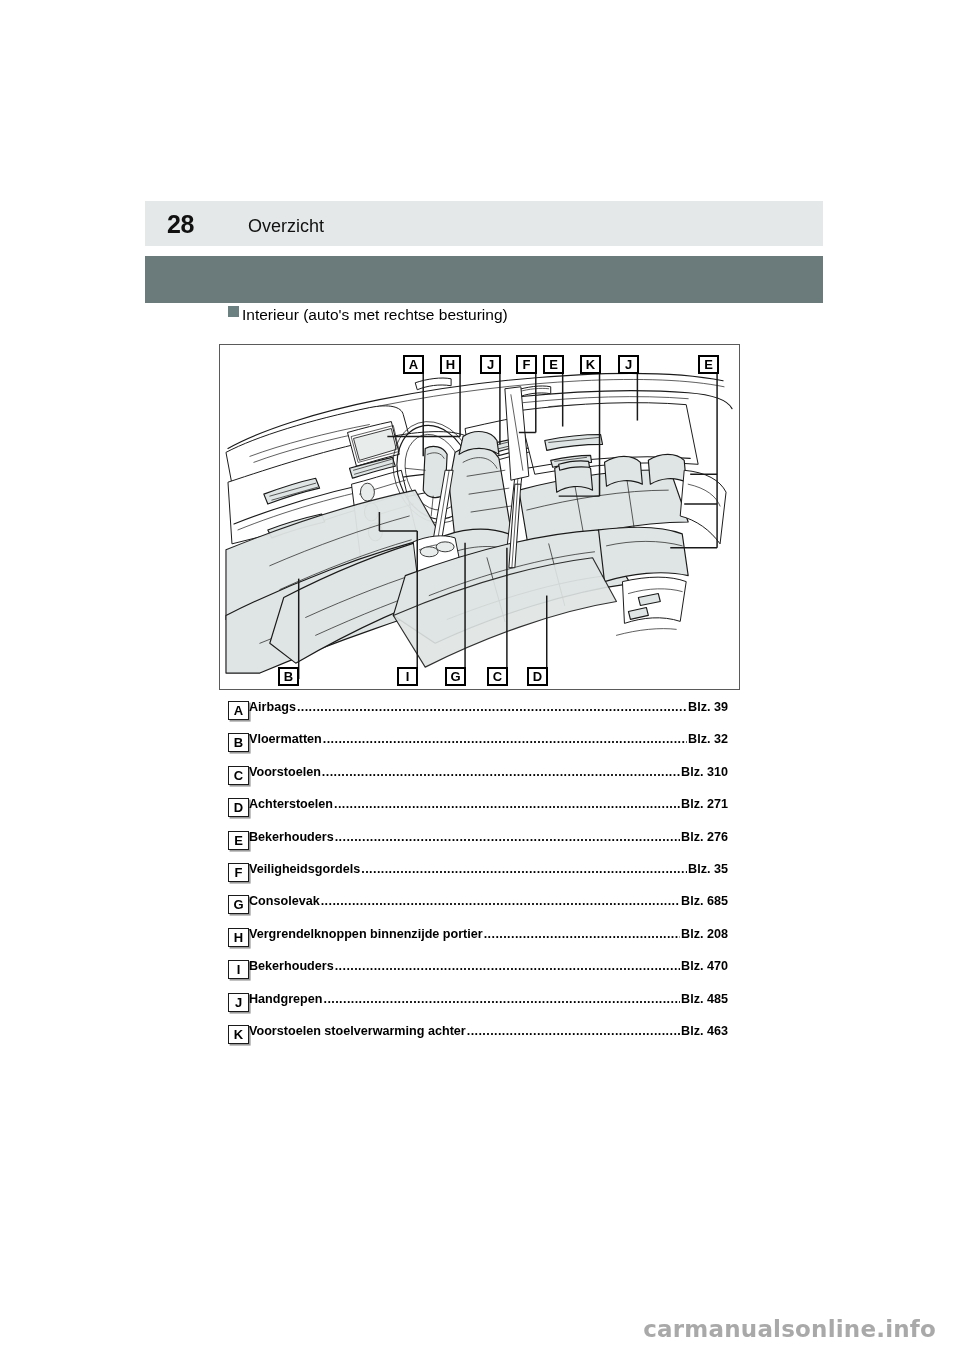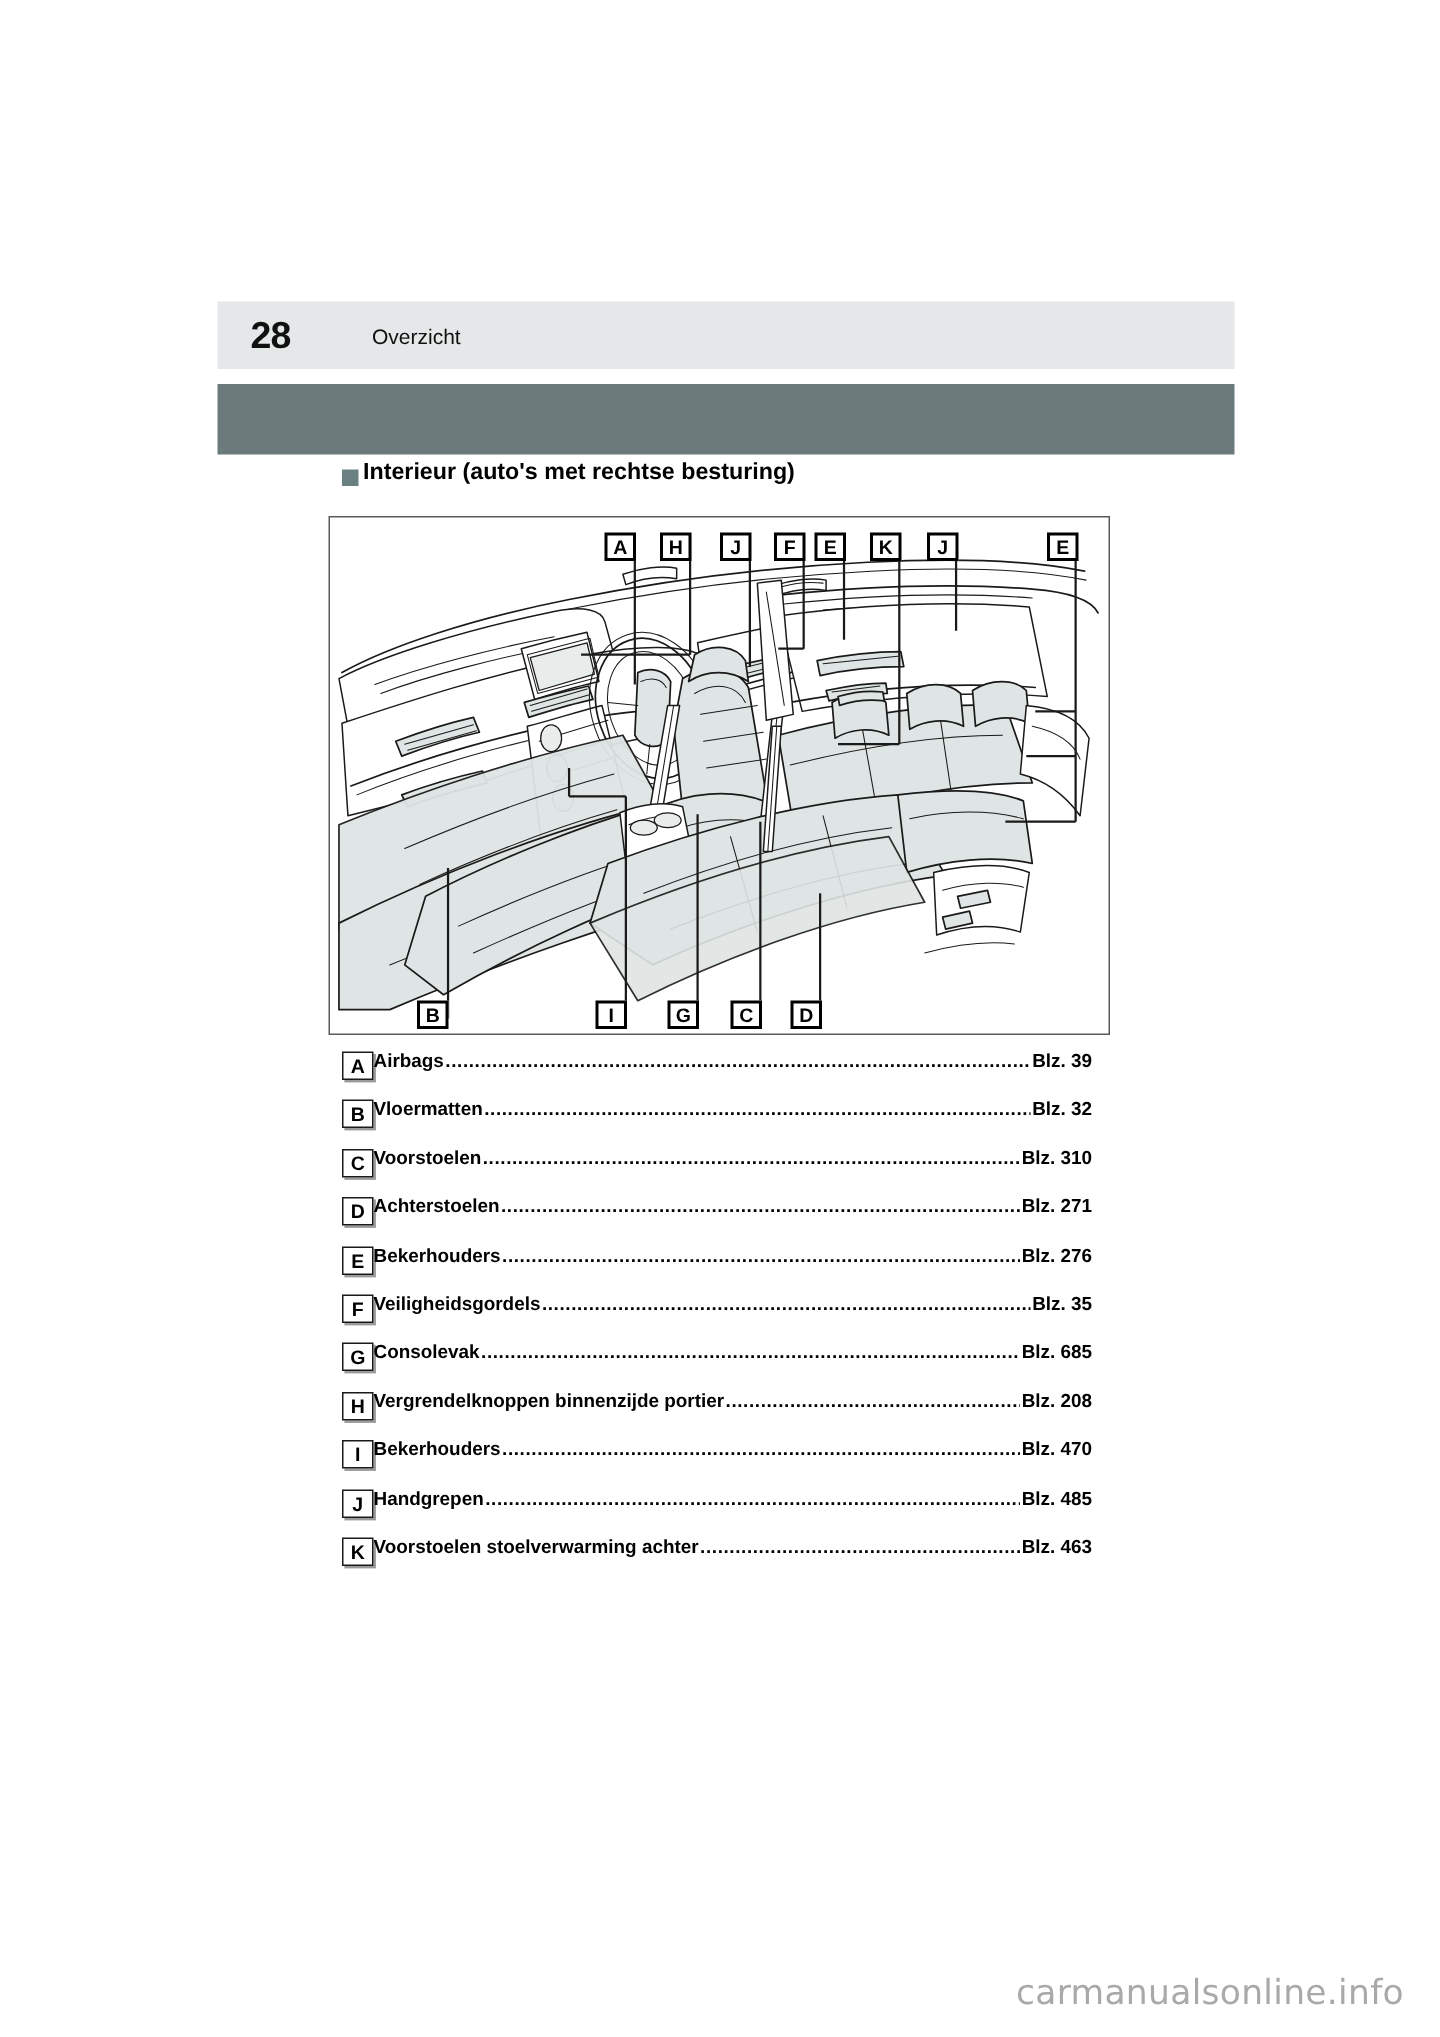--- a/index.html
+++ b/index.html
@@ -30,44 +30,44 @@
     top: 210px;
     font-size: 25px;
     font-weight: bold;
     color: #111111;
     letter-spacing: -0.5px;
   }
   .page-section-title {
     position: absolute;
     left: 248px;
     top: 216px;
-    font-size: 14px;
+    font-size: 18px;
     font-weight: normal;
     color: #111111;
   }
   .dark-band {
     position: absolute;
     left: 145px;
     top: 256px;
     width: 678px;
     height: 47px;
     background: #6b7b7b;
   }
 
   
   .section-heading {
     position: absolute;
     left: 205px;
     top: 306px;
     font-size: 15.5px;
-    font-weight: bold;
+    font-weight: normal;
     color: #000000;
     white-space: nowrap;
     display: flex;
-    align-items: flex-end;
+    align-items: flex-start;
     padding-left: 23px;
   }
   .section-heading .bullet {
     display: inline-block;
     width: 11px;
     height: 11px;
     background: #6b8080;
     margin-right: 3px;
     flex: 0 0 auto;
   }
@@ -163,20 +163,21 @@
 
   
   .watermark {
     position: absolute;
     right: 24px;
     bottom: 16px;
     font-size: 23px;
     color: #a9a9a9;
     letter-spacing: 0.2px;
     font-family: "DejaVu Sans", sans-serif;
+    font-weight: bold;
   }
 </style>
 </head>
 <body>
 
 <div class="page-header-bar"></div>
 <div class="page-number">28</div>
 <div class="page-section-title">Overzicht</div>
 <div class="dark-band"></div>
 

